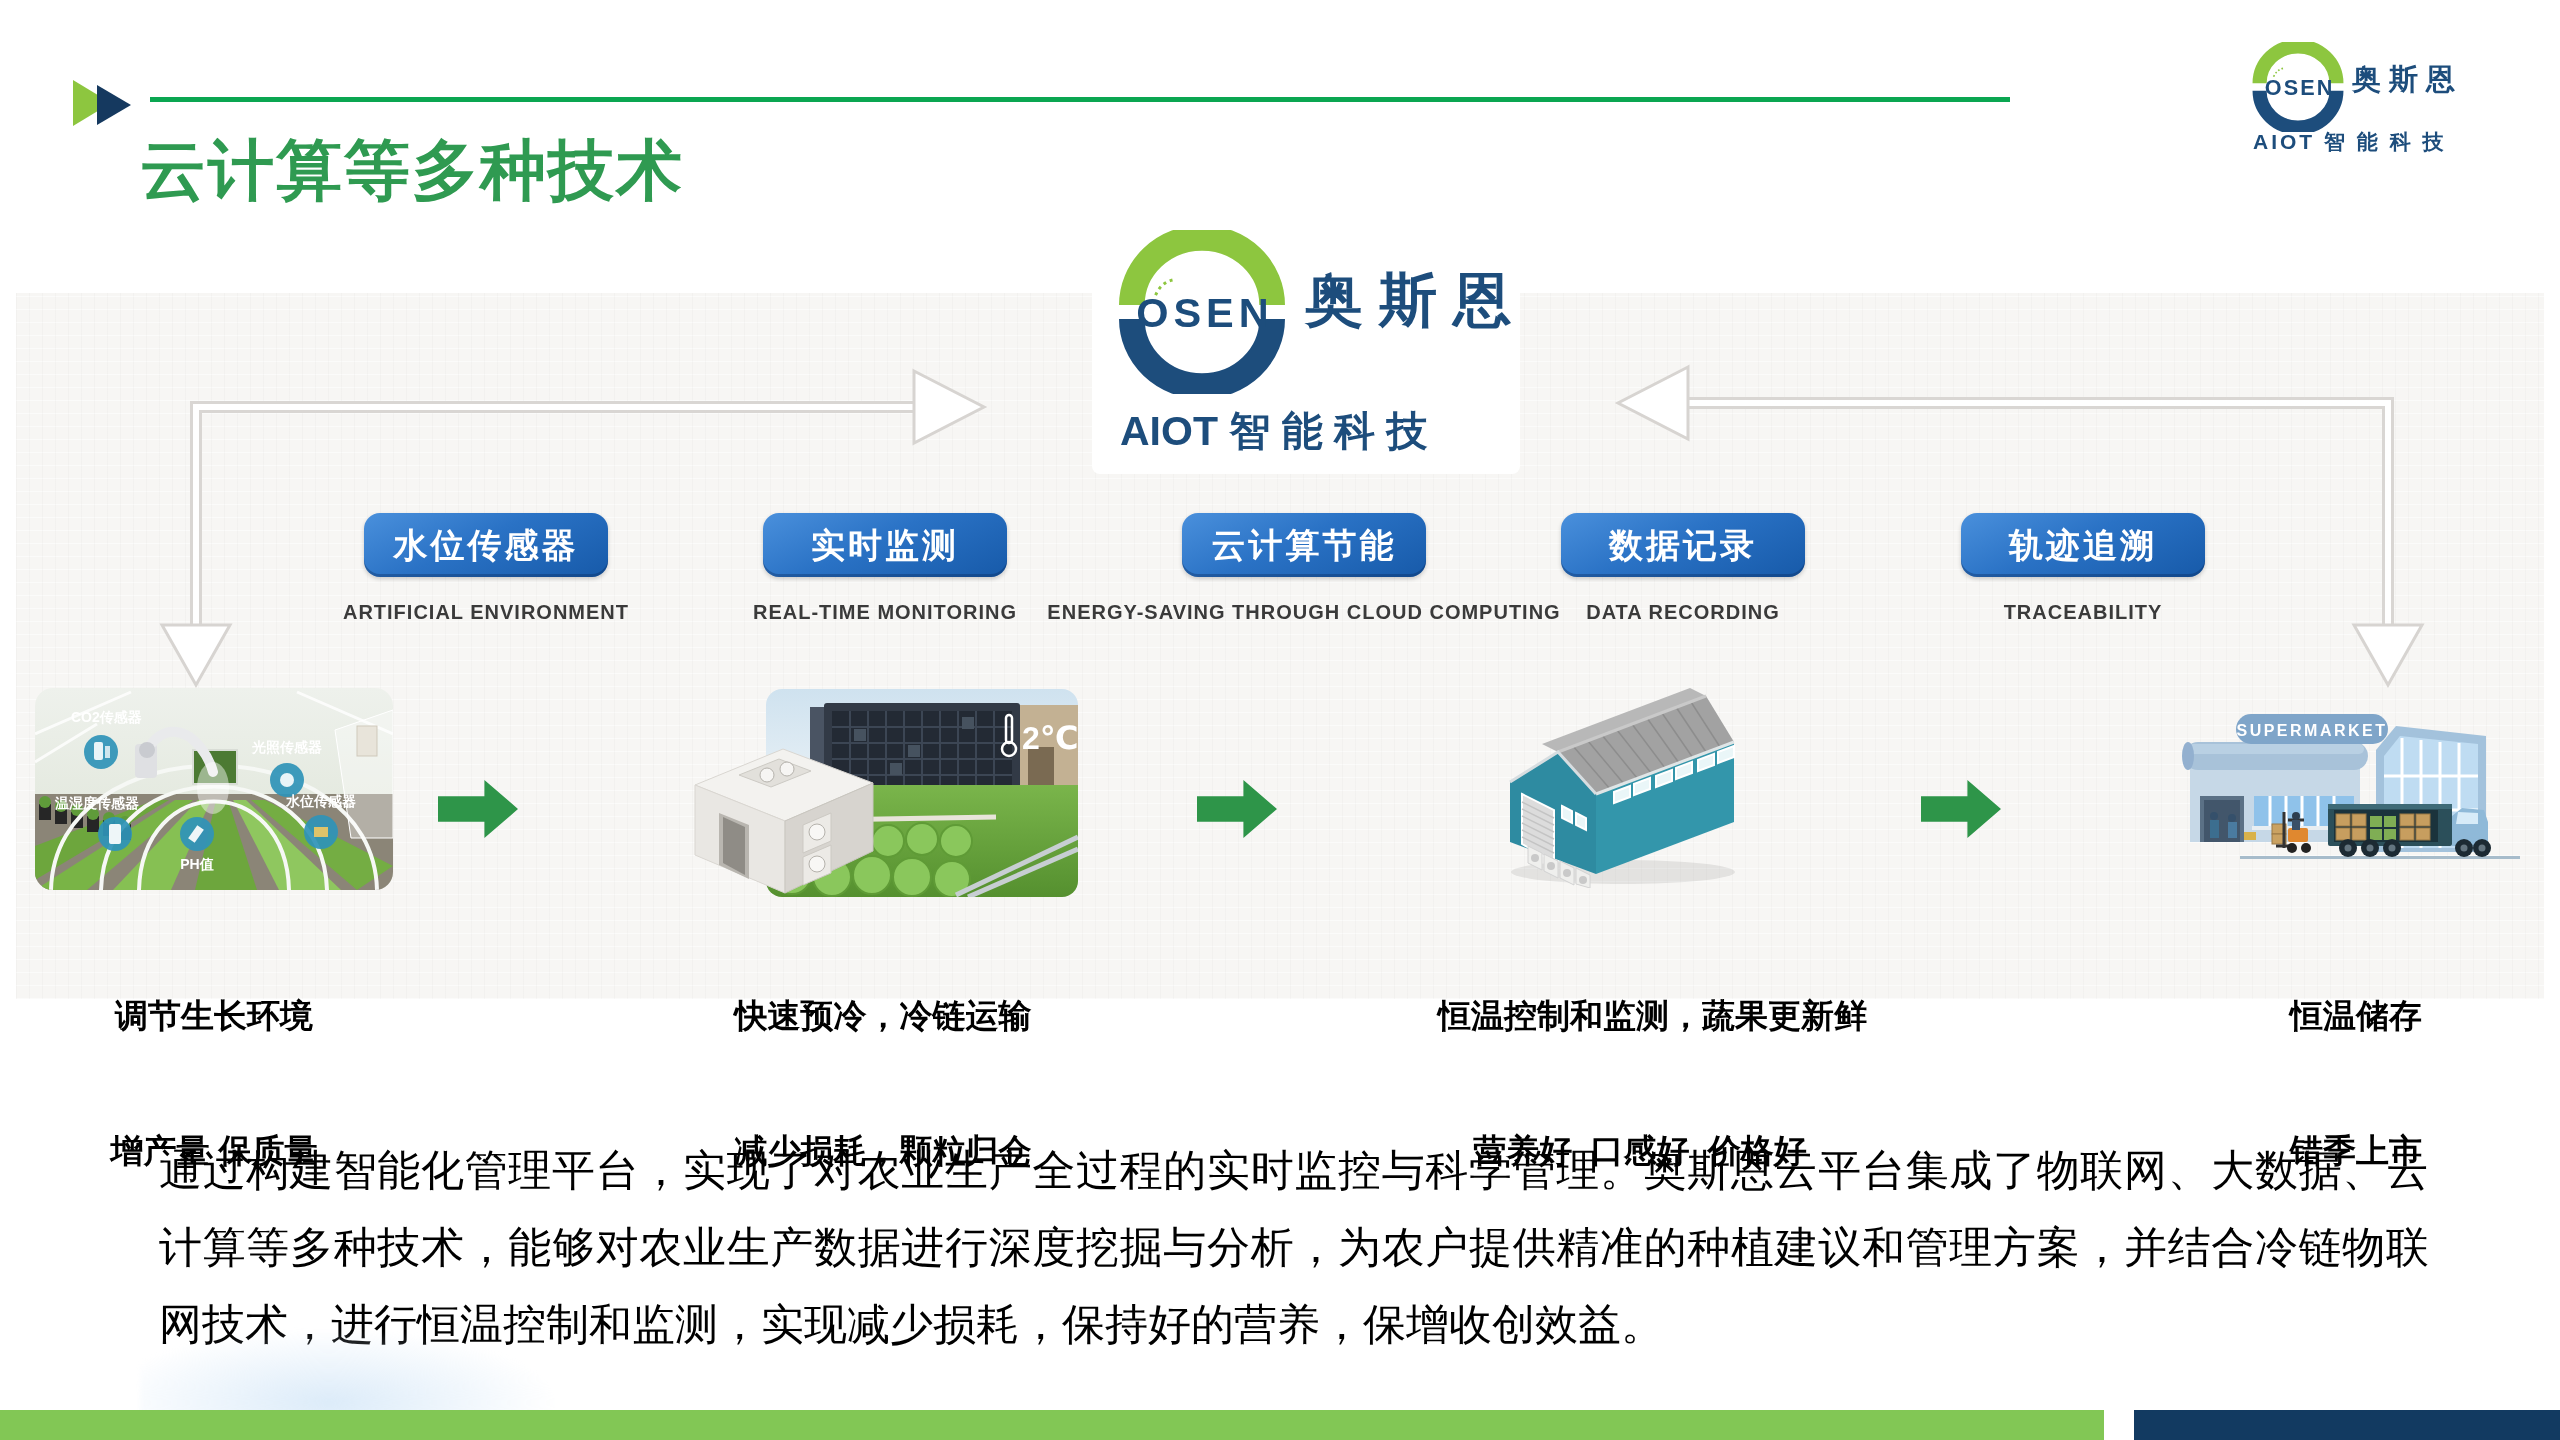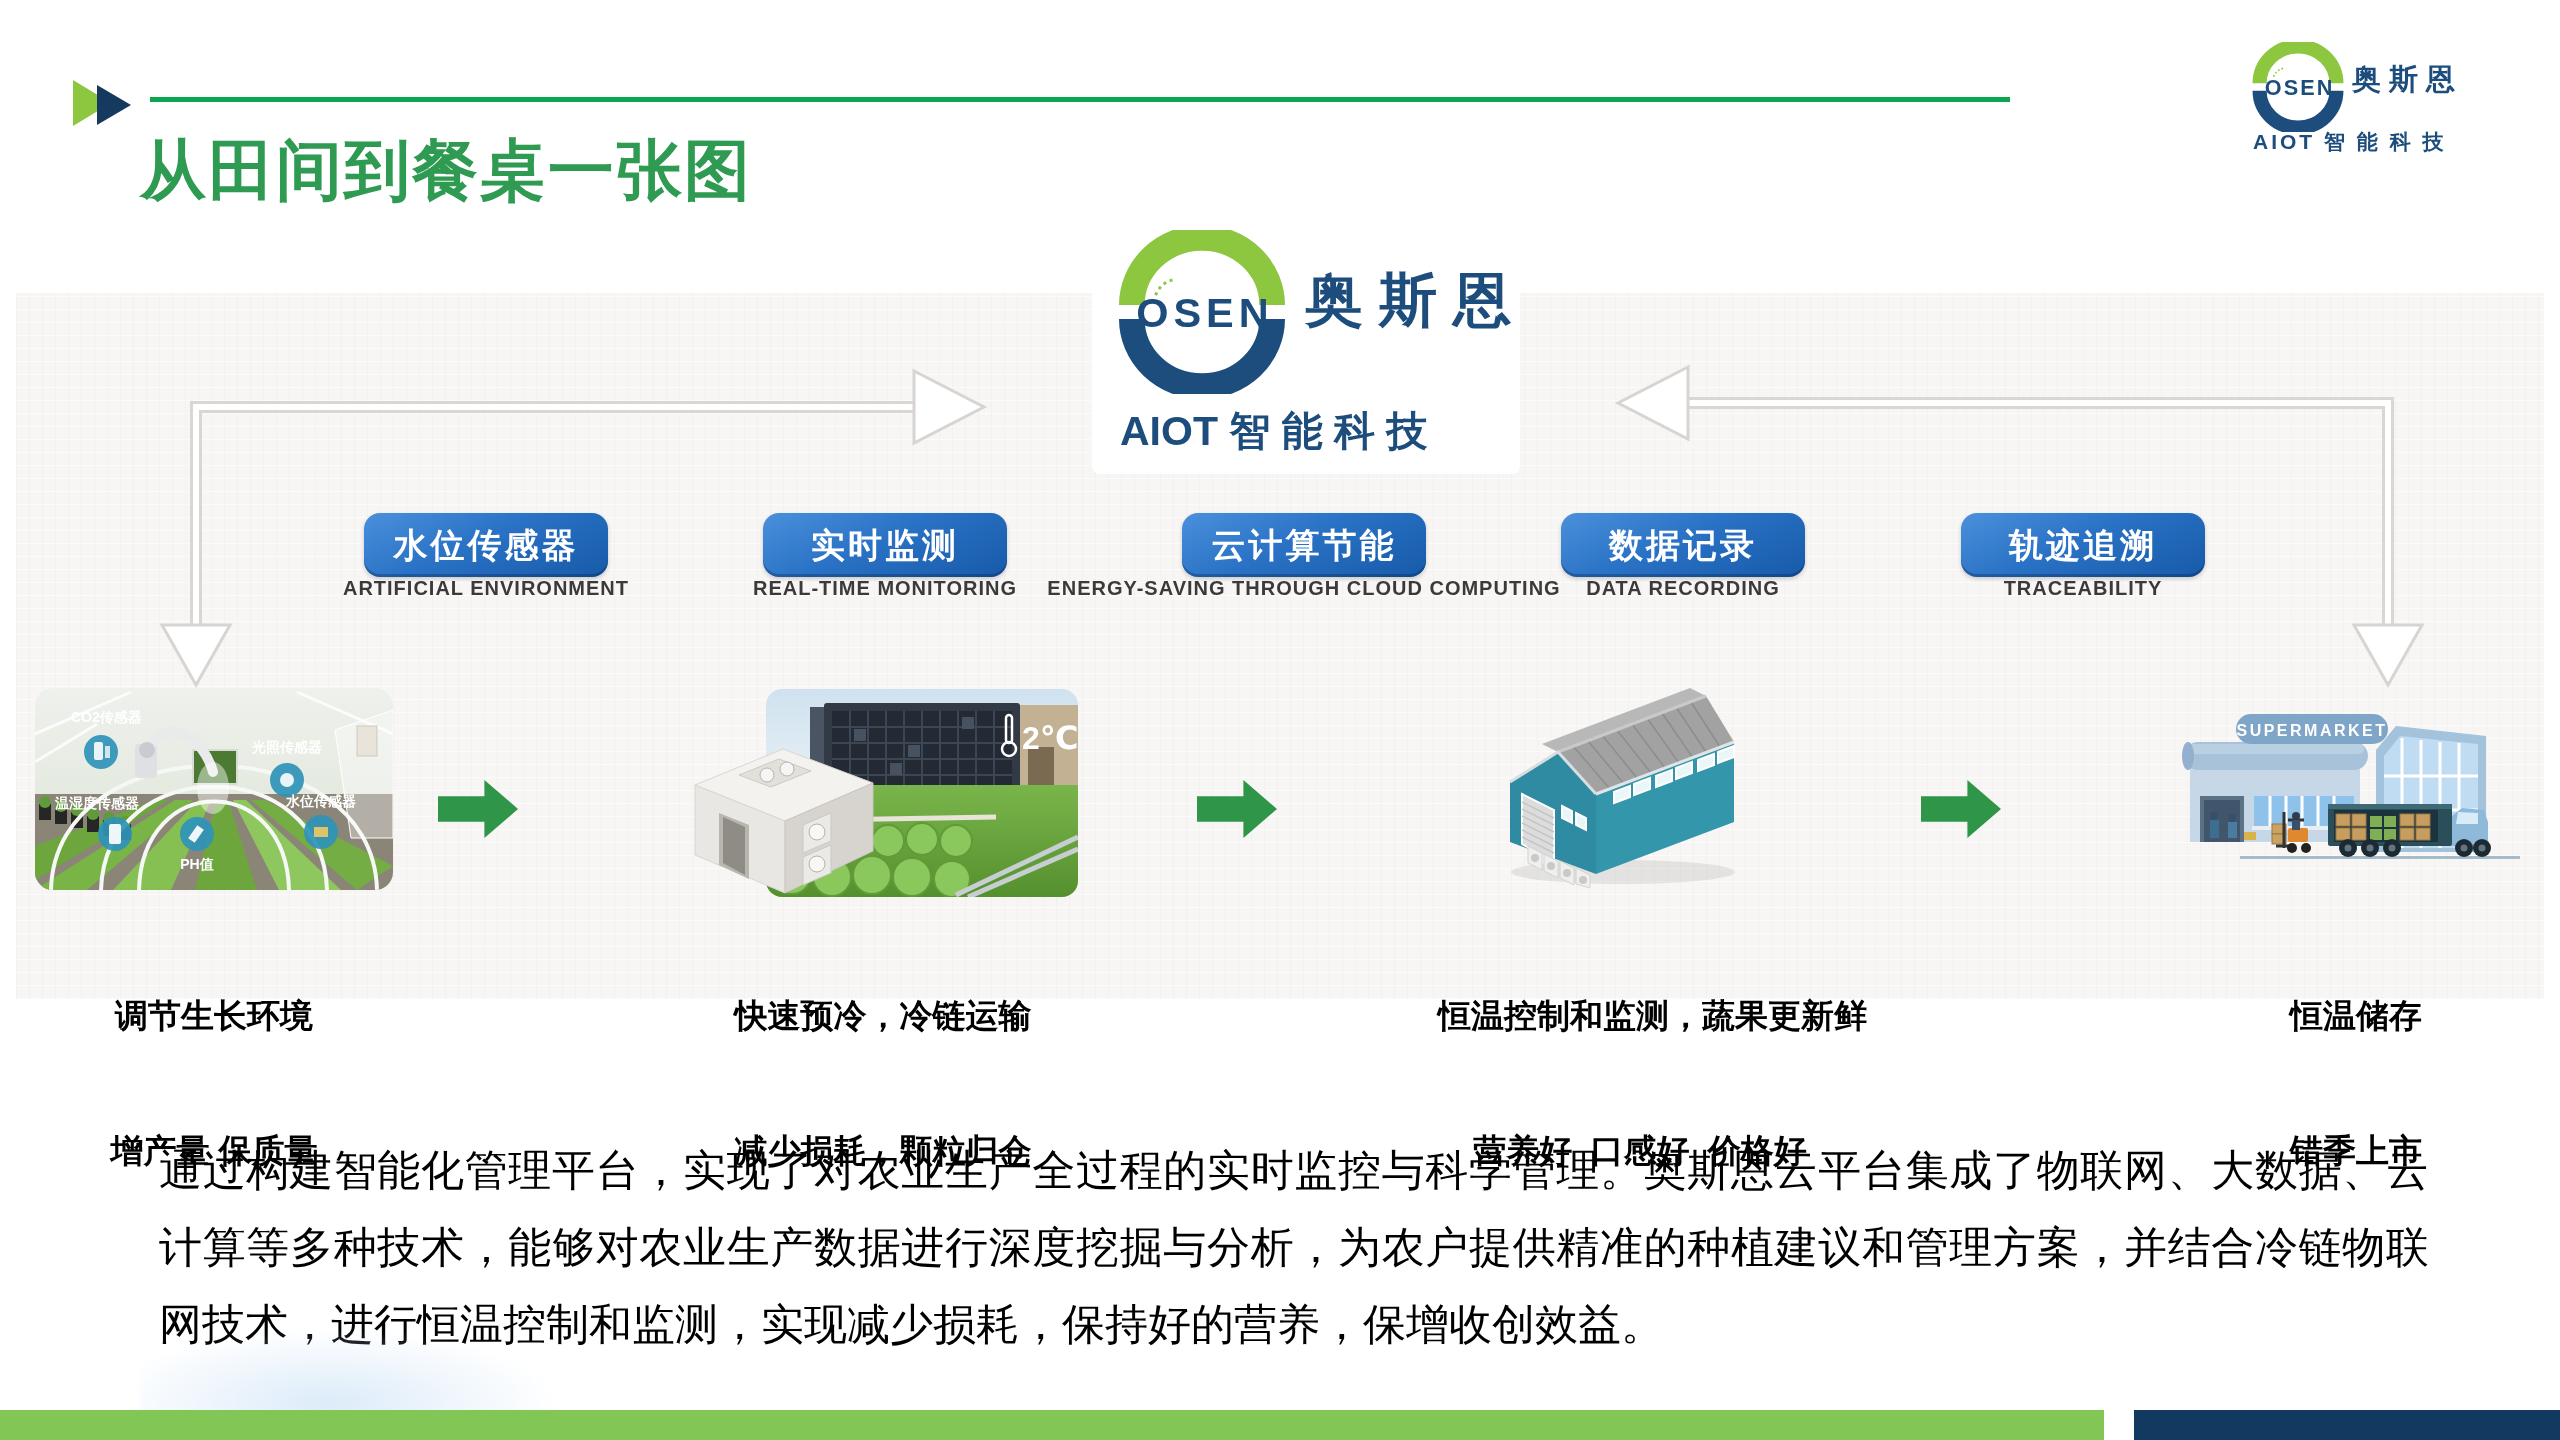--- a/index.html
+++ b/index.html
@@ -27,21 +27,21 @@
   .center-sub{left:1120px;top:404px;font-size:41px;font-weight:bold;color:#1d4d7c;white-space:pre;}
 
   .flow-arrows{left:16px;top:293px;width:2528px;height:706px;pointer-events:none;}
 
   
   .stage{top:513px;width:520px;text-align:center;}
   .stage-btn{display:inline-block;width:244px;height:64px;line-height:64px;border-radius:16px;
     background:linear-gradient(155deg,#4a90dc 0%,#2a72c5 45%,#175aa9 100%);
     color:#fff;font-size:34px;font-weight:bold;letter-spacing:3px;
     box-shadow:inset 0 -3px 0 rgba(10,40,90,.35), 0 2px 4px rgba(0,0,0,.18);white-space:pre;}
-  .stage-en{font-size:20px;font-weight:bold;color:#3a3a3a;letter-spacing:1px;white-space:nowrap;}
+  .stage-en{margin-top:24px;font-size:20px;font-weight:bold;color:#3a3a3a;letter-spacing:1px;white-space:nowrap;}
 
   
   .garrow{top:780px;width:80px;height:58px;background:#2e9549;
     clip-path:polygon(0 28%,58% 28%,58% 0,100% 50%,58% 100%,58% 72%,0 72%);}
 
   
   .img-greenhouse{left:35px;top:688px;width:358px;height:202px;border-radius:18px;overflow:hidden;}
   .cold-photo{left:766px;top:689px;width:312px;height:208px;border-radius:16px;overflow:hidden;}
   .cold-room{left:683px;top:729px;width:200px;height:170px;}
   .img-warehouse{left:1498px;top:678px;width:250px;height:210px;}
@@ -64,21 +64,21 @@
   .bar-navy{left:2134px;top:1410px;width:426px;height:30px;background:#123a61;}
 </style>
 </head>
 <body>
 
 <div class="canvas">
 
   <div class="abs tri tri-green"></div>
   <div class="abs tri tri-navy"></div>
   <div class="abs top-line"></div>
-  <div class="abs page-title">从田间到餐桌一张图</div>
+  <div class="abs page-title">云计算等多种技术</div>
 
   <svg class="abs" style="left:2252px;top:42px;" width="92" height="90" viewBox="0 0 170 166">
     <path d="M 14 76 A 71 68 0 0 1 156 76" fill="none" stroke="#8dc63f" stroke-width="26"></path>
     <path d="M 156 90 A 71 68 0 0 1 14 90" fill="none" stroke="#1d4d7c" stroke-width="26"></path>
     <path d="M 40 64 Q 46 50 60 48" stroke="#8dc63f" stroke-width="3" fill="none" stroke-dasharray="3 4"></path>
     <text x="88" y="97" text-anchor="middle" font-size="40" font-weight="bold" fill="#1d4d7c" letter-spacing="4">OSEN</text>
   </svg>
   <div class="abs corner-cn">奥 斯 恩</div>
   <div class="abs corner-sub">AIOT 智 能 科 技</div>
 

